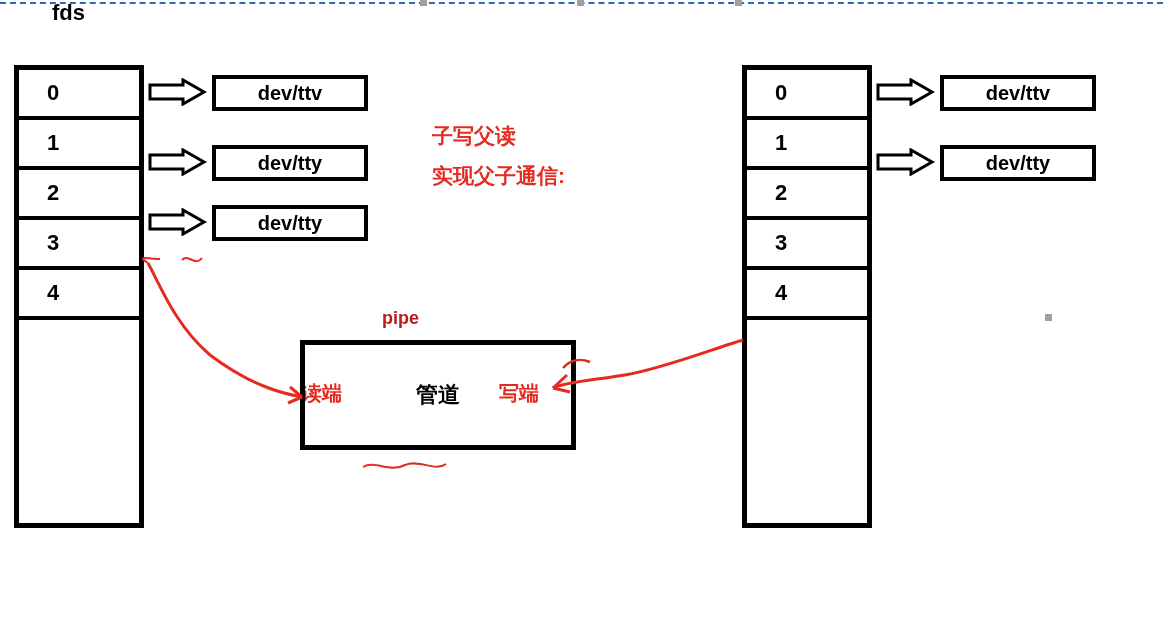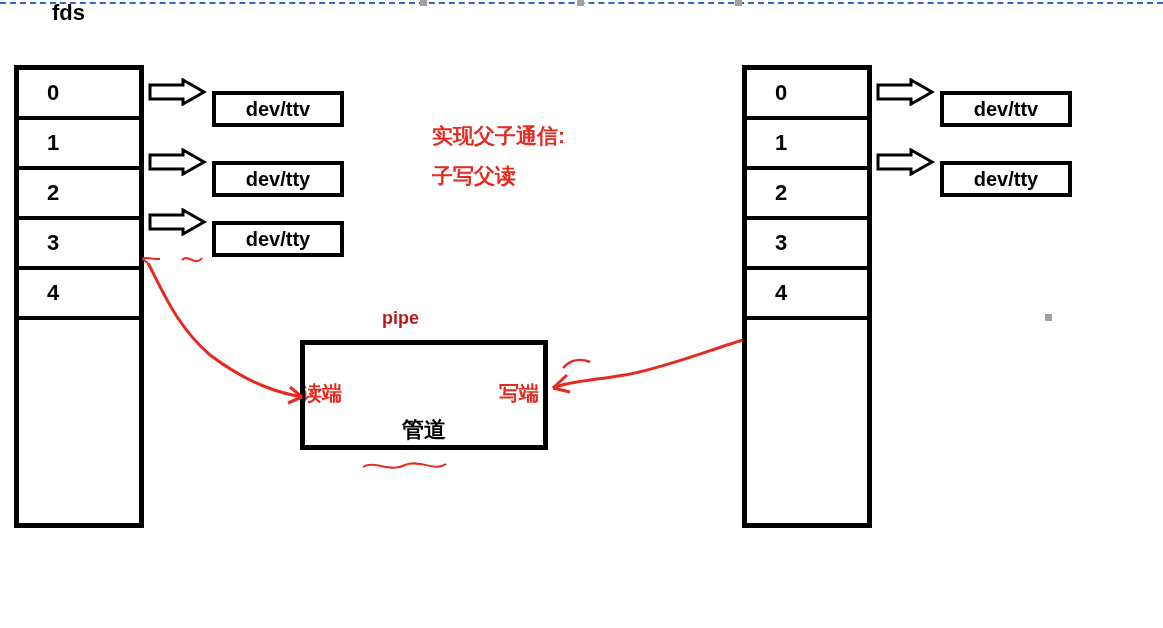--- a/index.html
+++ b/index.html
@@ -8,30 +8,30 @@
     .canvas { position: absolute; top: 0; left: 0; width: 1163px; height: 628px; }
     
     .dashed-border { position: absolute; top: 2px; left: 0; right: 0; border-top: 2px dashed #2a6abf; }
     
     .fds-label { position: absolute; font-weight: bold; font-size: 22px; color: #000; }
     
     .fd-table { position: absolute; border: 5px solid #000; border-bottom: none; width: 130px; }
     .fd-cell { border-bottom: 4px solid #000; height: 50px; display: flex; align-items: center; padding-left: 28px; font-weight: bold; font-size: 22px; }
     .fd-cell.empty { height: 208px; border-bottom: 5px solid #000; }
     
-    .dev-box { position: absolute; border: 4px solid #000; width: 132px; height: 36px; display: flex; align-items: center; justify-content: center; font-weight: bold; font-size: 20px; margin-top: 16px; }
+    .dev-box { position: absolute; border: 4px solid #000; width: 156px; height: 36px; display: flex; align-items: center; justify-content: center; font-weight: bold; font-size: 20px; }
     
     .arrow { position: absolute; }
     .arrow svg { display: block; }
     
     .red-text { position: absolute; color: #e52b20; font-weight: bold; font-size: 21px; line-height: 1.9; }
     
     .pipe-label { position: absolute; font-weight: bold; font-size: 18px; color: #b91c1c; }
     
-    .pipe-box { position: absolute; border: 5px solid #000; width: 248px; height: 110px; display: flex; align-items: flex-end; justify-content: center; }
+    .pipe-box { position: absolute; border: 5px solid #000; width: 276px; height: 110px; display: flex; align-items: center; justify-content: center; }
     .pipe-inner { font-weight: bold; font-size: 22px; color: #000; }
     
     .dot-marker { position: absolute; width: 7px; height: 7px; background: #a0a0a0; }
     
     .squiggle { position: absolute; }
     
     .red-curve { position: absolute; }
   </style>
 </head>
 <body>
@@ -70,22 +70,22 @@
     <svg width="60" height="28">
         <path d="M2 7 L35 7 L35 2 L56 14 L35 26 L35 21 L2 21 Z" fill="#fff" stroke="#000" stroke-width="3"></path>
       </svg>
   </div>
 
   <div class="dev-box" style="left:212px; top:75px;">dev/ttv</div>
   <div class="dev-box" style="left:212px; top:145px;">dev/tty</div>
   <div class="dev-box" style="left:212px; top:205px;">dev/tty</div>
 
   <div class="red-text" style="left:432px; top:116px;">
+    <div>子写父读</div>
     <div>实现父子通信:</div>
-    <div>子写父读</div>
   </div>
 
   <div class="fd-table" style="left:742px; top:65px;">
     <div class="fd-cell">0</div>
     <div class="fd-cell">1</div>
     <div class="fd-cell">2</div>
     <div class="fd-cell">3</div>
     <div class="fd-cell">4</div>
     <div class="fd-cell empty"></div>
   </div>

